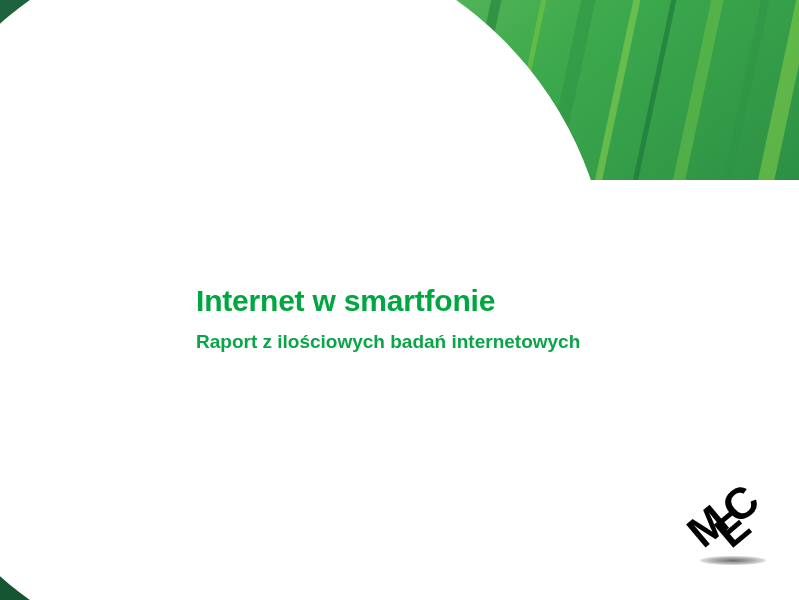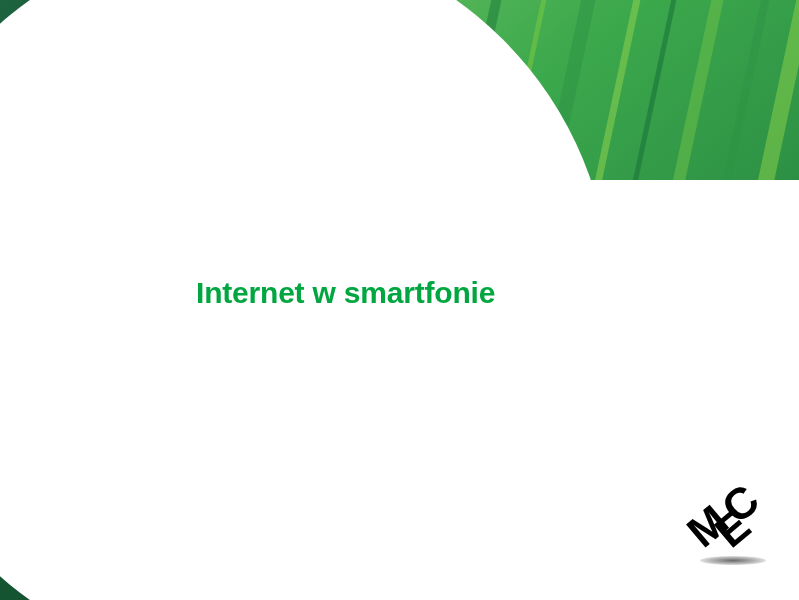--- a/index.html
+++ b/index.html
@@ -23,21 +23,21 @@
     inset: 0;
     width: 799px;
     height: 600px;
     pointer-events: none;
   }
 
   
   .text-block {
     position: absolute;
     left: 196px;
-    top: 276px;
+    top: 284px;
     width: 520px;
   }
   .slide-title {
     font-size: 30px;
     font-weight: bold;
     color: #00a63f;
     letter-spacing: -0.2px;
     line-height: 1.1;
     margin: 0 0 14px 0;
     white-space: nowrap;
@@ -417,20 +417,21 @@
       <rect x="560" y="180" width="239" height="420" fill="#ffffff"></rect>
       <path d="M 470,60 C 560,180 700,300 799,330 L 799,600 L 285,600
                C 282,560 285,500 300,420 C 330,255 430,95 470,60 Z" fill="#ffffff" opacity="0"></path>
     </g>
 
     <path d="M 560,200 H 799 V 600 H 560 Z" fill="#ffffff"></path>
   </svg>
 
   <div class="text-block">
     <h1 class="slide-title">Internet w smartfonie</h1>
+    <p class="slide-subtitle">Raport z ilościowych badań internetowych</p>
   </div>
 
   <div id="logo">
     <div class="logo-shadow"></div>
     <div class="logo-letters">
       <span class="logo-m">M</span>
       <span class="logo-e">E</span>
       <span class="logo-c">C</span>
     </div>
   </div>

